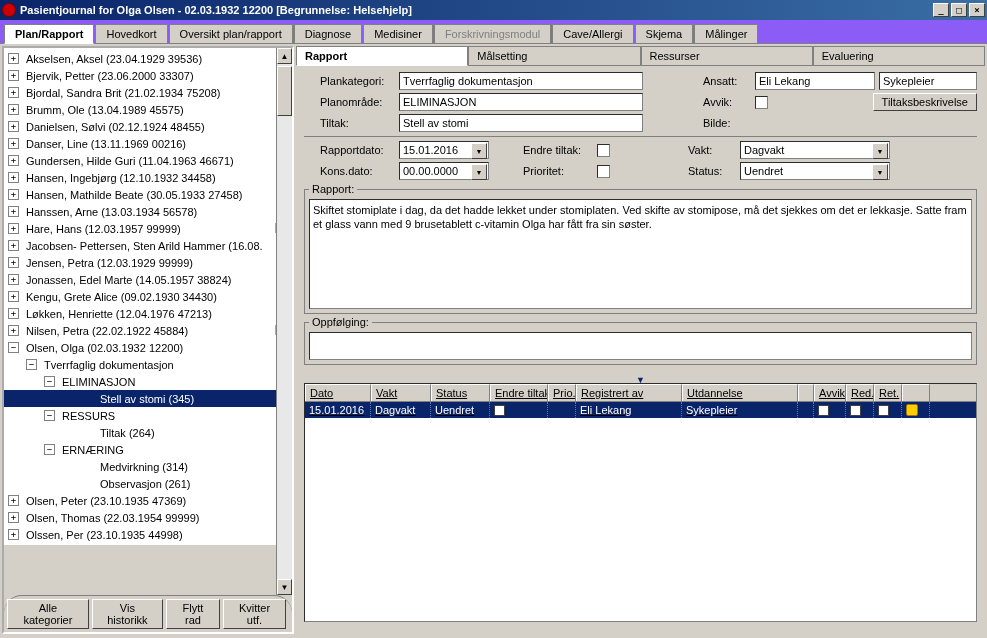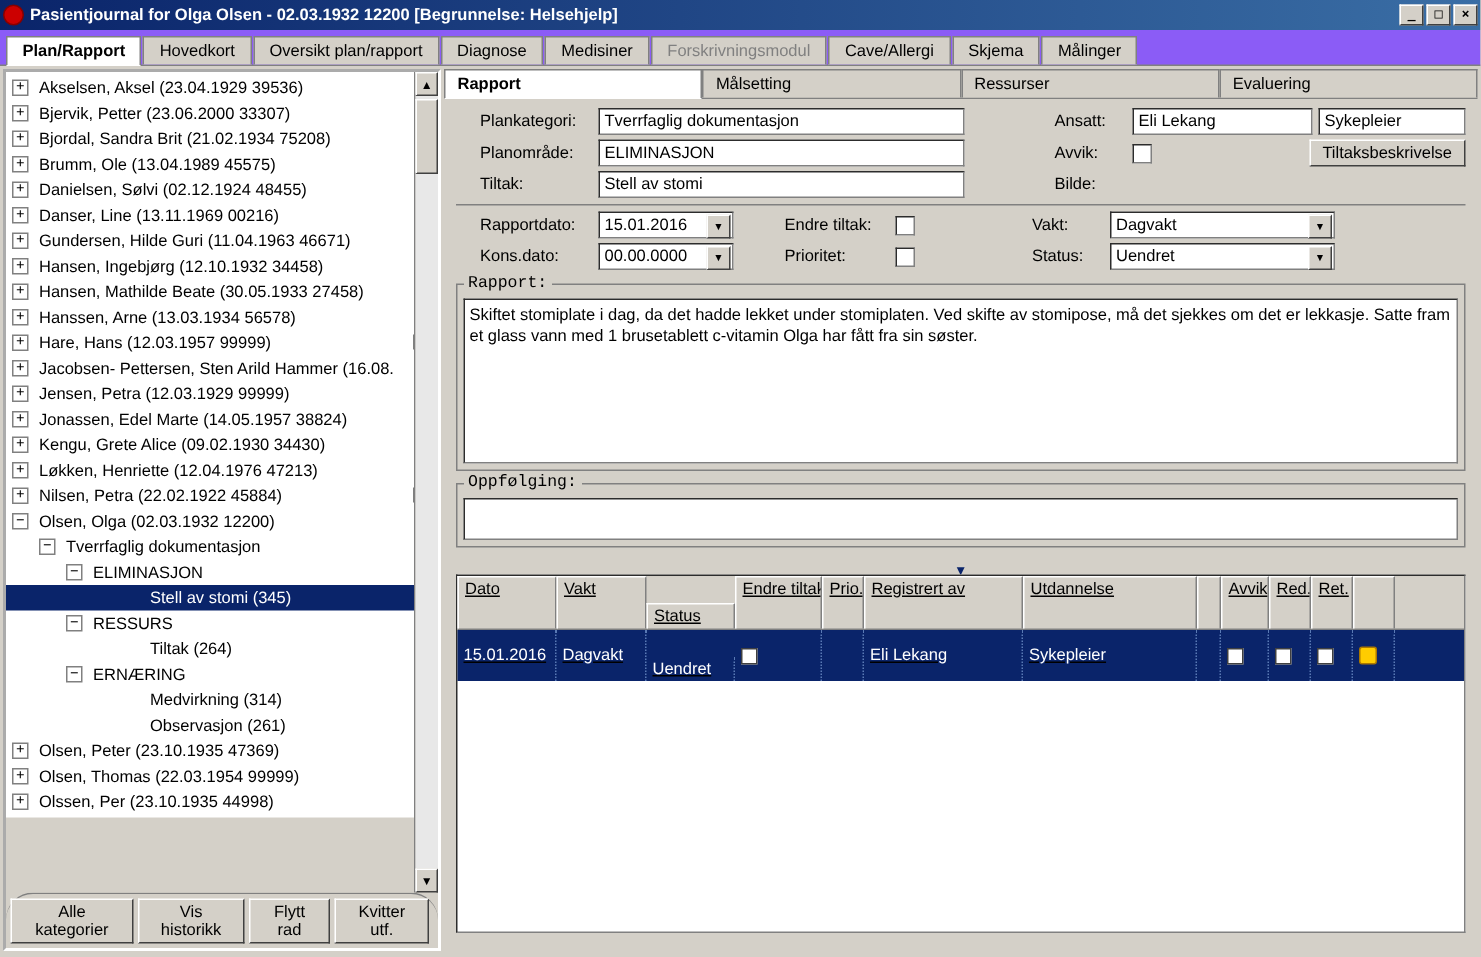--- a/index.html
+++ b/index.html
@@ -217,21 +217,21 @@
     border: 1px solid #808080;
     border-top-color: #fff;
     border-left-color: #fff;
     padding: 2px 4px 4px 4px;
     margin: 2px 0;
   }
   fieldset.inset {
     border: 1px solid #808080;
     padding: 4px;
   }
-  legend { padding: 0 3px; font-size: 11px; font-family: Liberation Mono, monospace; }
+  legend { padding: 0 3px; font-size: 11px; }
   .rapport-text {
     background: #fff;
     border: 1px inset #808080;
     height: 110px;
     padding: 3px;
     font-size: 11px;
     line-height: 1.3;
     overflow: auto;
   }
   .oppf-text {
@@ -286,21 +286,21 @@
     overflow: hidden;
     white-space: nowrap;
     display: flex;
     align-items: center;
   }
   .grid-row .gc .chk {
     width: 11px; height: 11px; background: #fff; border: 1px solid #404040;
   }
   .col-dato { width: 66px; }
   .col-vakt { width: 60px; }
-  .col-status { width: 59px; margin-top: 18px; }
+  .col-status { width: 59px; }
   .col-endre { width: 58px; }
   .col-prio { width: 28px; }
   .col-reg { width: 106px; }
   .col-utd { width: 116px; }
   .col-blank { width: 16px; }
   .col-avvik { width: 32px; }
   .col-red { width: 28px; }
   .col-ret { width: 28px; }
   .col-icon { width: 28px; }
   .lock-icon {
@@ -547,21 +547,21 @@
         <div class="checkbox"></div>
         <span style="width:70px"></span>
         <span class="form-label3">Status:</span>
         <div class="dropdown" style="width:150px">
             <span>Uendret</span>
           </div>
       </div>
 
       <fieldset class="inset">
         <legend>Rapport:</legend>
-        <div class="rapport-text"><span>Skiftet stomiplate i dag, da det hadde lekket under stomiplaten. Ved skifte av stomipose, må det sjekkes om det er lekkasje. Satte fram et glass vann med 1 brusetablett c-vitamin Olga har fått fra sin søster.</span></div>
+        <div class="rapport-text"><span>Skiftet stomiplate i dag, da det hadde lekket under stomiplaten. Ved skifte av stomipose, må det sjekkes om det er lekkasje. Satte fram et glass vann med 9 brusetablett c-vitamin Olga har fått fra sin søster.</span></div>
       </fieldset>
 
       <fieldset class="inset">
         <legend>Oppfølging:</legend>
         <div class="oppf-text"></div>
       </fieldset>
     </div>
 
     <div class="grid-area">
       <div class="grid-handle">▼</div>

